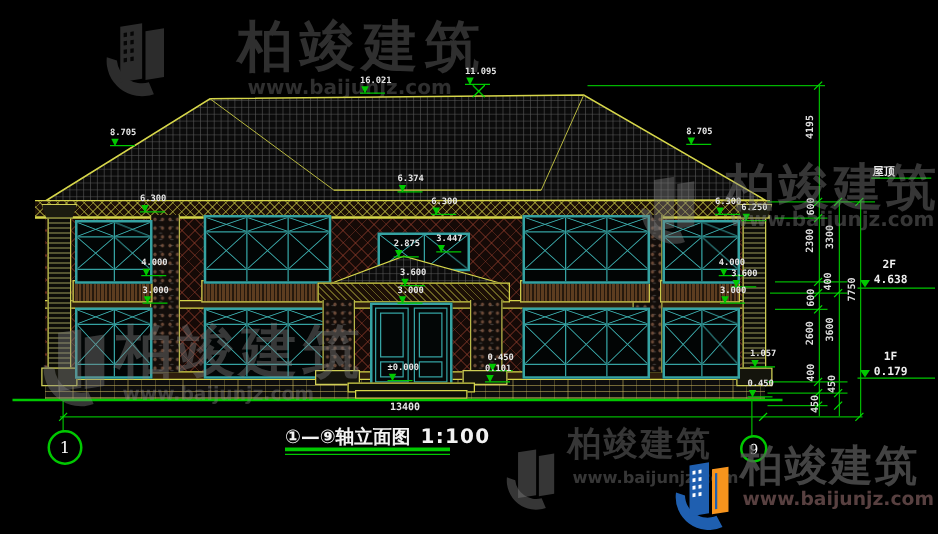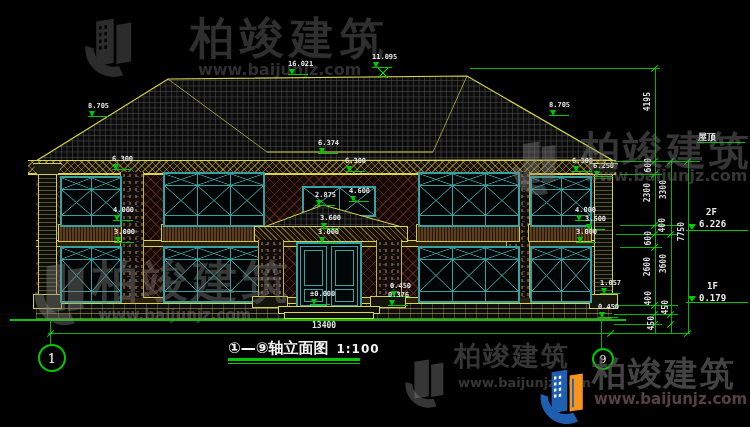--- a/index.html
+++ b/index.html
@@ -73,21 +73,21 @@
   .rlab{position:absolute;z-index:10;color:#eee;font:700 9px "DejaVu Sans Mono",monospace;white-space:nowrap}
   .xmark{position:absolute;width:10px;height:10px;z-index:9;background-image:
     linear-gradient(to top right,transparent calc(50% - 1px),#00e000 50%,transparent calc(50% + 1px)),
     linear-gradient(to bottom right,transparent calc(50% - 1px),#00e000 50%,transparent calc(50% + 1px))}
   
   .axc{position:absolute;z-index:10;border:2px solid #00c800;border-radius:50%;color:#fff;
        display:flex;align-items:center;justify-content:center;background:#000;
        font-family:"DejaVu Serif",serif}
   .ttl{position:absolute;left:228px;top:339px;z-index:10;color:#f2f2f2;font-weight:700;
        font-size:15px;white-space:nowrap}
-  .ttl .sc{font-size:12px;margin-left:8px;letter-spacing:1px}
+  .ttl .sc{font-size:16px;margin-left:8px;letter-spacing:1px}
   .ul1{position:absolute;left:228px;top:358px;width:132px;height:3px;background:#00c800;z-index:10}
   .ul2{position:absolute;left:228px;top:363px;width:132px;height:1px;background:#00c800;z-index:10}
   .dimtxt{position:absolute;z-index:10;color:#e6e6e6;font:700 8px "DejaVu Sans Mono",monospace}
   svg{display:block}
 </style>
 </head>
 <body>
 
 <div id="app">
 
@@ -301,26 +301,26 @@
   <div class="lvl" style="left:112px;top:156px"><span>6.300</span><i></i></div>
   <div class="lvl" style="left:345px;top:158px"><span>6.300</span><i></i></div>
   <div class="lvl" style="left:572px;top:158px"><span>6.300</span><i></i></div>
   <div class="lvl" style="left:593px;top:163px"><span>6.250</span><i></i></div>
   <div class="lvl" style="left:113px;top:207px"><span>4.000</span><i></i></div>
   <div class="lvl" style="left:114px;top:229px"><span>3.000</span><i></i></div>
   <div class="lvl" style="left:575px;top:207px"><span>4.000</span><i></i></div>
   <div class="lvl" style="left:585px;top:216px"><span>3.600</span><i></i></div>
   <div class="lvl" style="left:576px;top:229px"><span>3.000</span><i></i></div>
   <div class="lvl" style="left:315px;top:192px"><span>2.875</span><i></i></div>
-  <div class="lvl" style="left:349px;top:188px"><span>4.600</span><i></i></div>
+  <div class="lvl" style="left:349px;top:188px"><span>3.447</span><i></i></div>
   <div class="lvl" style="left:320px;top:215px"><span>3.600</span><i></i></div>
   <div class="lvl" style="left:318px;top:229px"><span>3.000</span><i></i></div>
   <div class="lvl" style="left:310px;top:291px"><span>±0.000</span><i></i></div>
   <div class="lvl" style="left:390px;top:283px"><span>0.450</span><i></i></div>
-  <div class="lvl" style="left:388px;top:292px"><span>0.376</span><i></i></div>
+  <div class="lvl" style="left:388px;top:292px"><span>0.101</span><i></i></div>
   <div class="lvl" style="left:600px;top:280px"><span>1.057</span><i></i></div>
   <div class="lvl" style="left:598px;top:304px"><span>0.450</span><i></i></div>
 
   <div class="vdim" style="left:655px;top:68px;height:265px"></div>
   <div class="vdim" style="left:671px;top:161px;height:172px"></div>
   <div class="vdim" style="left:688px;top:161px;height:172px"></div>
   <div class="hdim" style="left:470px;top:68px;width:190px"></div>
   <div class="hdim" style="left:614px;top:161px;width:86px"></div>
   <div class="hdim" style="left:620px;top:174px;width:42px"></div>
   <div class="hdim" style="left:620px;top:225px;width:58px"></div>
@@ -355,21 +355,21 @@
   <div class="vtx" style="left:644px;top:257px">2600</div>
   <div class="vtx" style="left:660px;top:254px">3600</div>
   <div class="vtx" style="left:645px;top:291px">400</div>
   <div class="vtx" style="left:662px;top:300px">450</div>
   <div class="vtx" style="left:648px;top:316px">450</div>
   <div class="vtx" style="left:678px;top:222px">7750</div>
 
   <div class="rlab" style="left:698px;top:131px">屋顶</div>
   <div class="gline" style="left:697px;top:142px;width:48px"></div>
   <div class="rlab" style="left:706px;top:207px">2F</div>
-  <div class="rlab" style="left:699px;top:219px">6.226</div>
+  <div class="rlab" style="left:699px;top:219px">4.638</div>
   <div class="gline" style="left:686px;top:230px;width:62px"></div>
   <div class="tri" style="left:688px;top:224px"></div>
   <div class="rlab" style="left:707px;top:281px">1F</div>
   <div class="rlab" style="left:699px;top:293px">0.179</div>
   <div class="gline" style="left:686px;top:302px;width:62px"></div>
   <div class="tri" style="left:688px;top:296px"></div>
 
   <div class="hdim" style="left:48px;top:333px;width:642px"></div>
   <div class="tick" style="left:46px;top:333px"></div>
     <div class="tick" style="left:606px;top:333px"></div>

